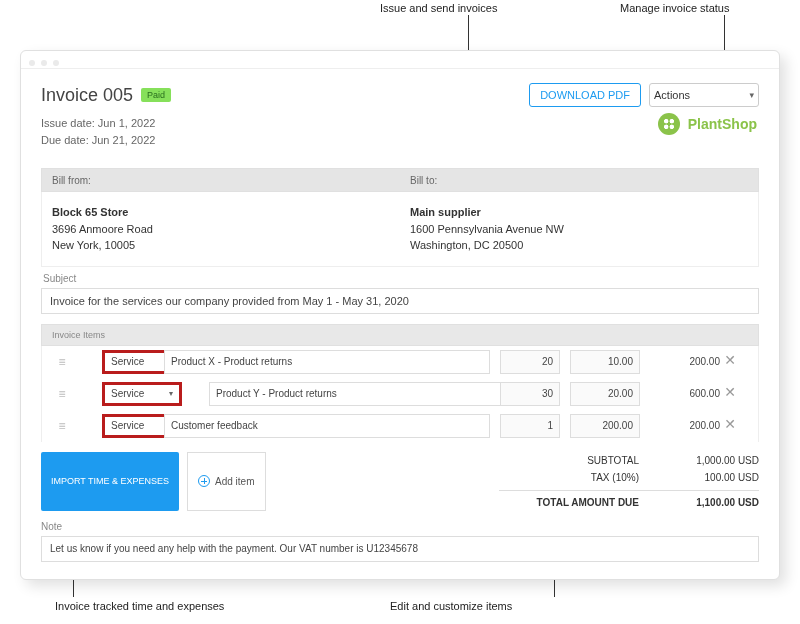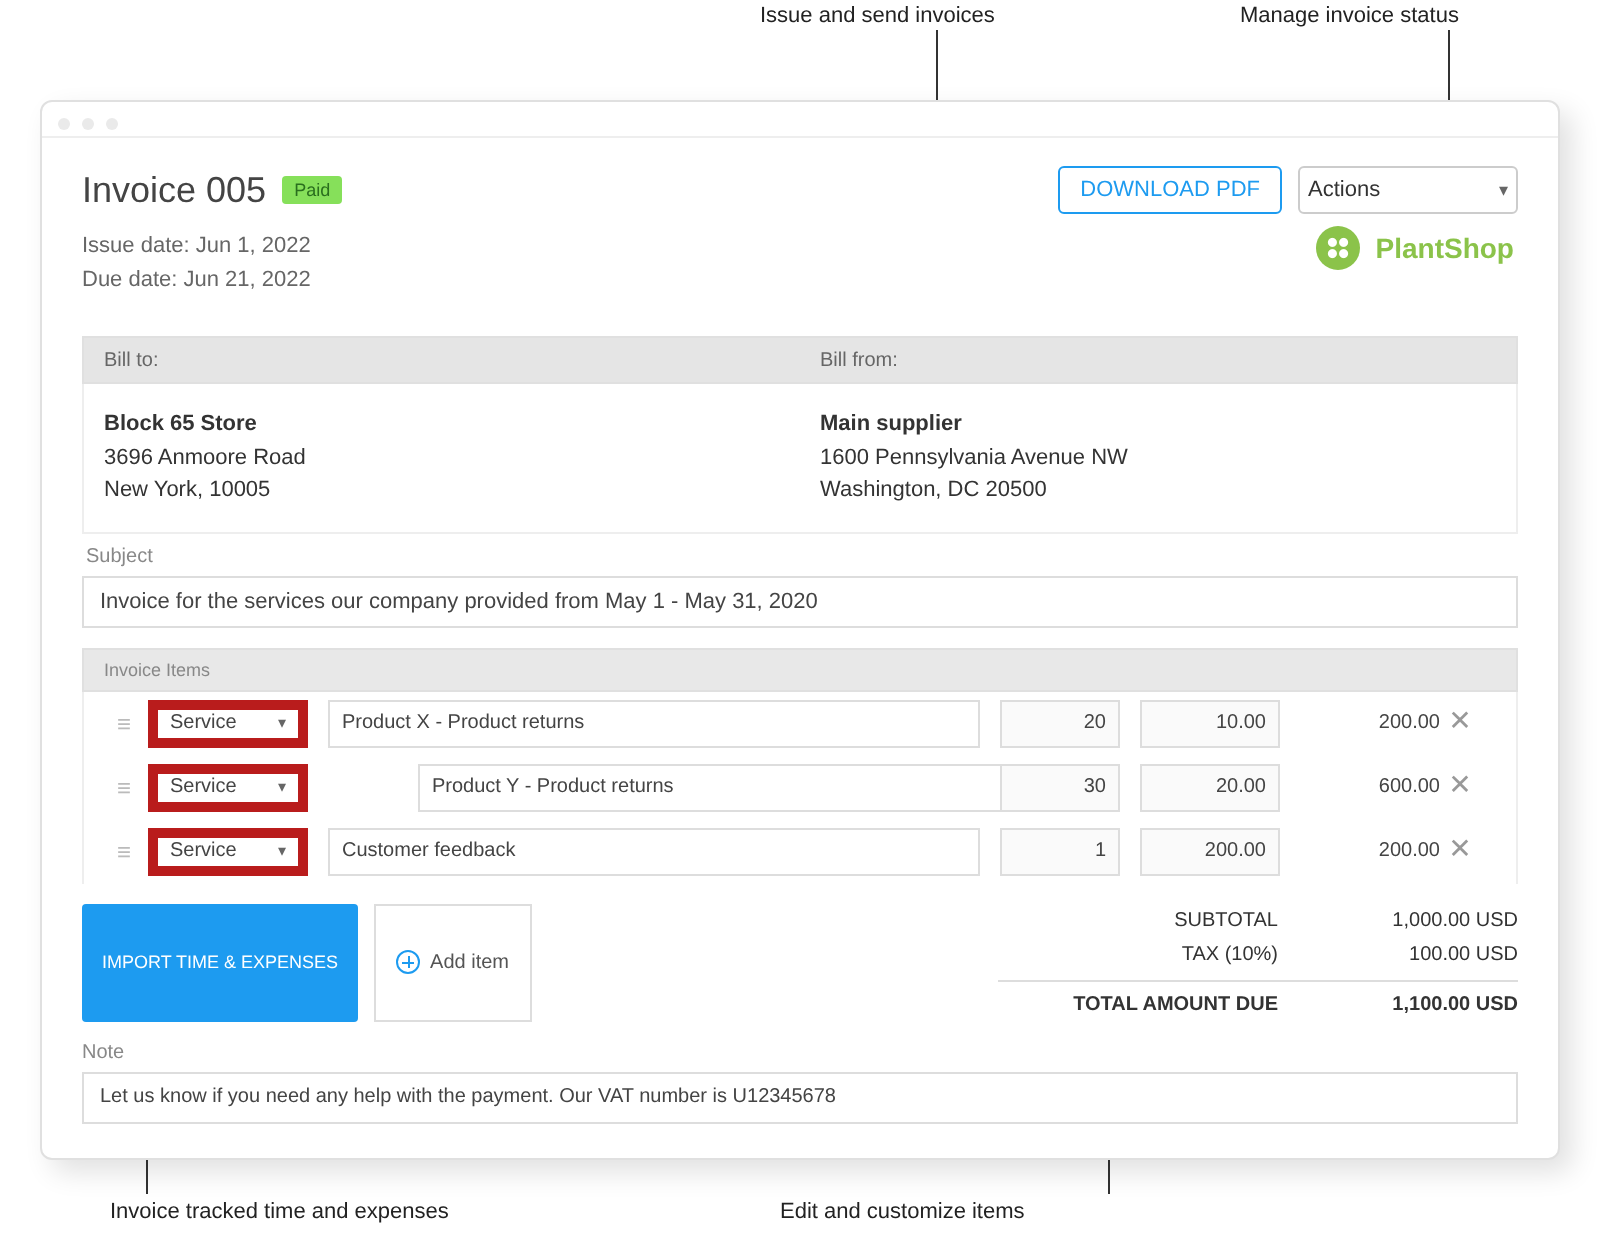--- a/index.html
+++ b/index.html
@@ -56,21 +56,21 @@
   .col-drag { width: 24px; }
   .col-type { width: 90px; }
   .col-desc { flex: 1; }
   .col-qty  { width: 70px; text-align: right; }
   .col-up   { width: 80px; text-align: right; }
   .col-amt  { width: 80px; text-align: right; }
   .col-x    { width: 30px; }
 
   .irow { display: flex; align-items: center; padding: 4px 8px; border-left:1px solid #eee; border-right:1px solid #eee; }
   .drag { color: #bbb; font-size: 12px; text-align: center; cursor: grab; }
-  .sel { width: 80px; height: 24px; border: 5px solid #b91c1c; display: flex; align-items: center; padding: 0 6px; font-size: 10px; color: #444; background:#fff; }
+  .sel { width: 80px; height: 24px; border: 3px solid #b91c1c; display: flex; align-items: center; padding: 0 6px; font-size: 10px; color: #444; background:#fff;margin-left:28px; }
   .sel .caret { font-size: 8px; }
   .txt { height: 24px; border: 1px solid #ddd; padding: 0 6px; font-size: 10px; color: #444; background:#fff; }
   .num { height: 24px; width: 60px; border: 1px solid #ddd; text-align: right; padding: 0 6px; font-size: 10px; color:#444; background:#fafafa; }
   .amt { width: 80px; text-align: right; font-size: 10px; color: #444; }
   .xbtn { width: 20px; height: 20px; color: #999; font-size: 14px; text-align: center; }
 
   
   .foot { display: flex; margin-top: 10px; }
   .btn-import { background: #1d9bf0; color: #fff; padding: 7px 10px; font-size: 9px; border: none; border-radius: 2px; }
   .btn-add { background: #fff; border: 1px solid #ddd; padding: 6px 10px; font-size: 10px; margin-left: 8px; display: inline-flex; align-items: center; gap: 5px; color:#555; }
@@ -130,22 +130,22 @@
       <div>Issue date: Jun 1, 2022</div>
       <div>Due date: Jun 21, 2022</div>
     </div>
     <div class="logo-wrap">
       <span class="logo-circle"></span>
       <span class="logo-text">PlantShop</span>
     </div>
 
     
     <div class="bill-bar">
+      <div>Bill from:</div>
       <div>Bill to:</div>
-      <div>Bill from:</div>
     </div>
     <div class="bill-body">
       <div>
         <div class="name">Block 65 Store</div>
         <div>3696 Anmoore Road</div>
         <div>New York, 10005</div>
       </div>
       <div>
         <div class="name">Main supplier</div>
         <div>1600 Pennsylvania Avenue NW</div>

